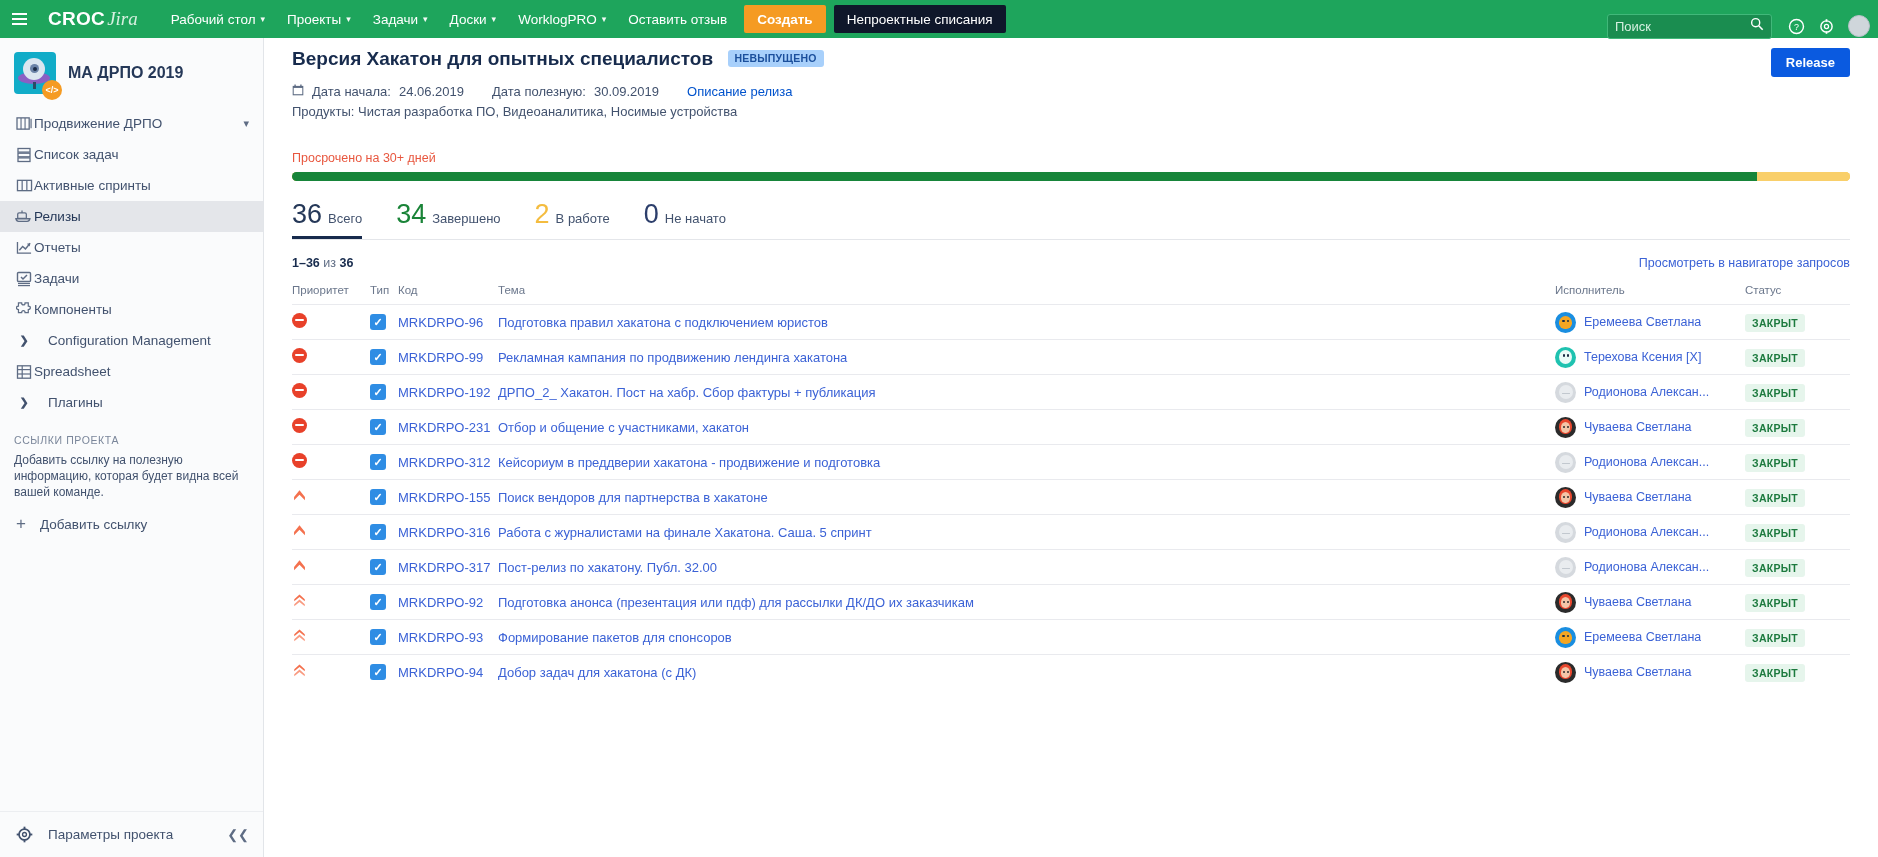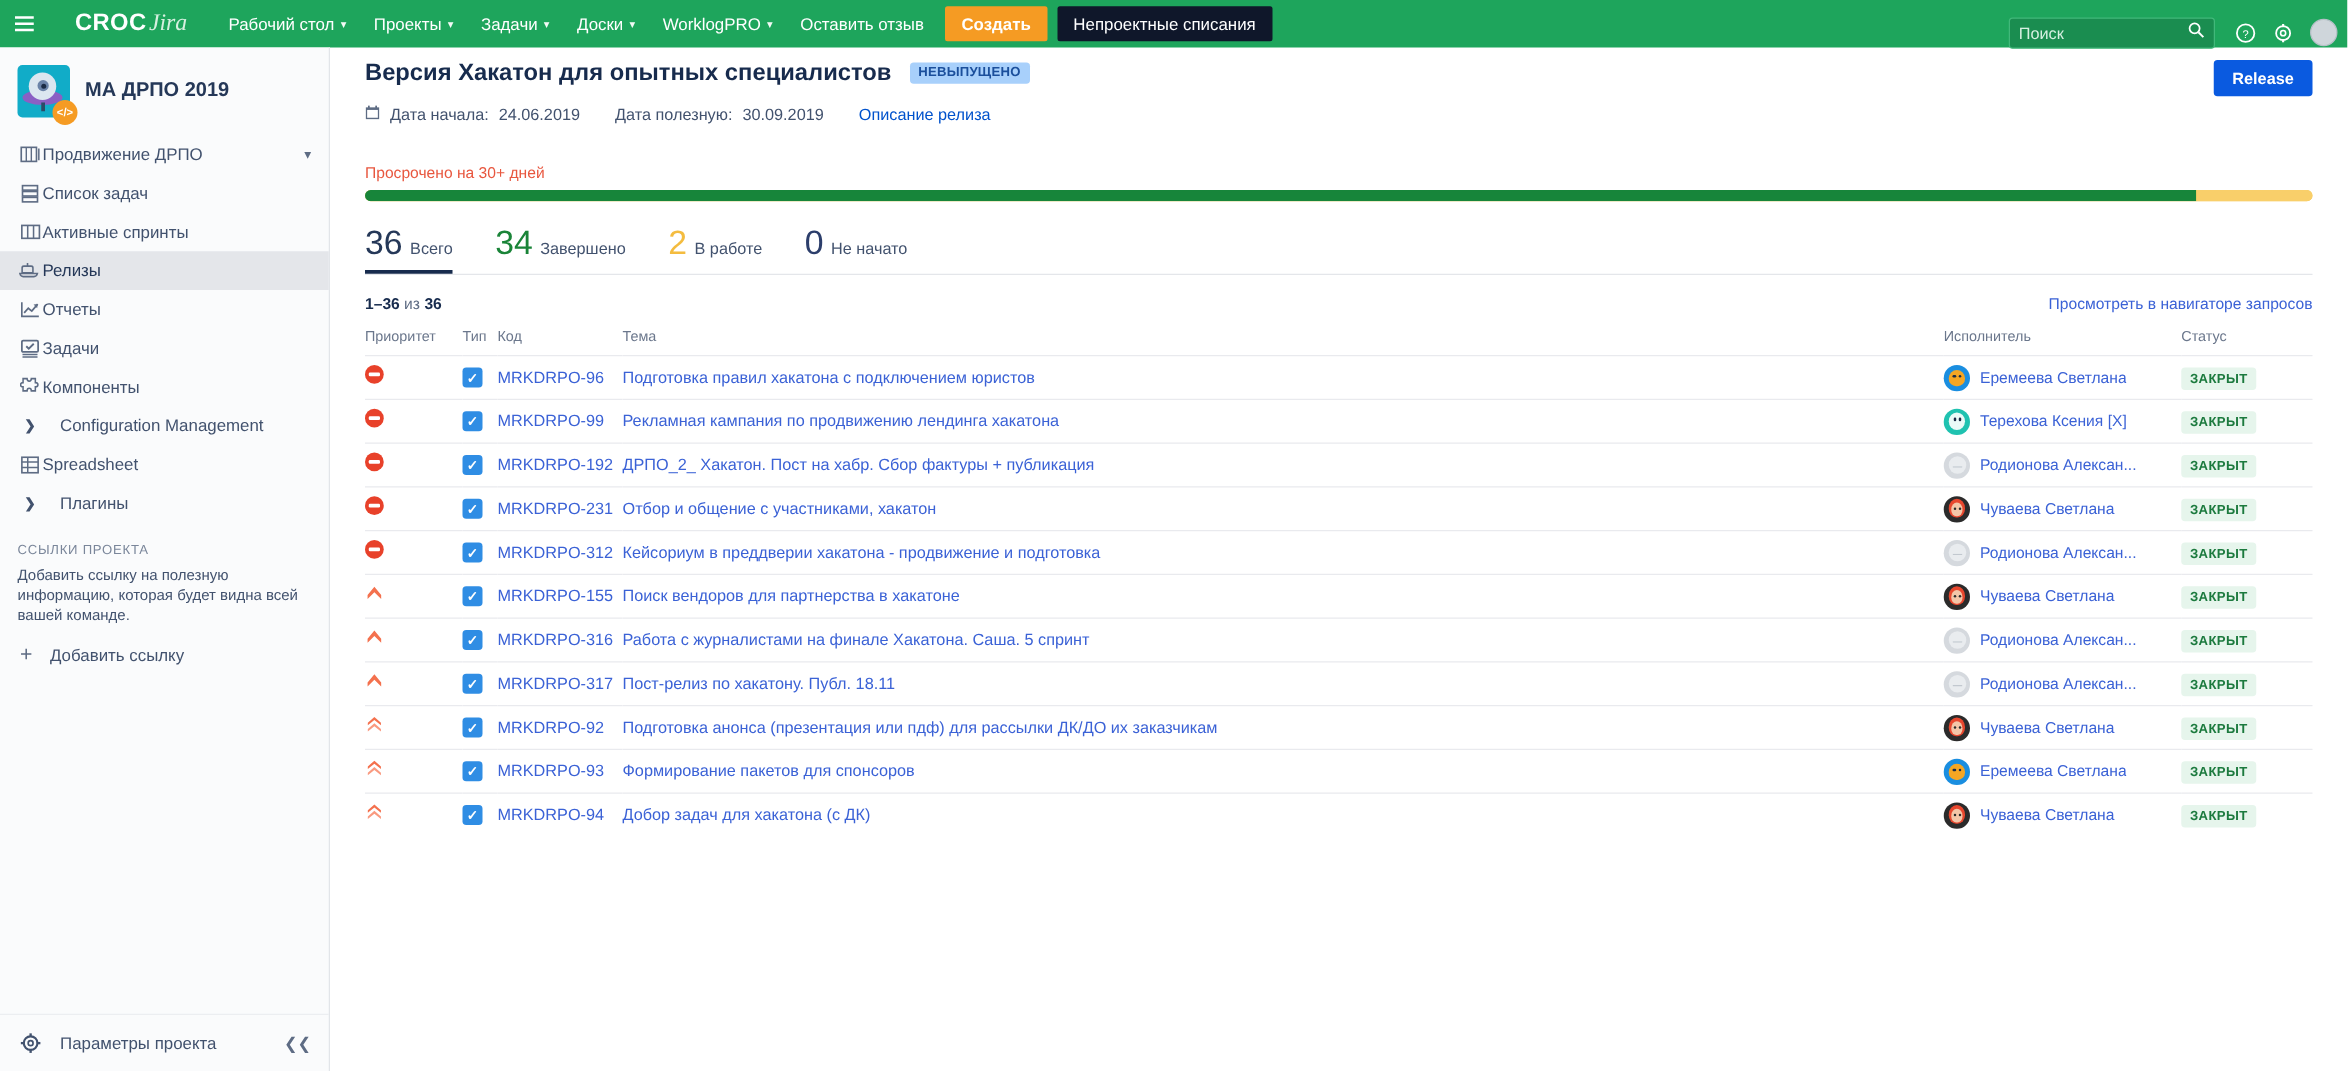--- a/index.html
+++ b/index.html
@@ -10,21 +10,21 @@
   }
 
   
   #topnav {
     height: 38px; background: #1ea55c;
     display: flex; align-items: center; position: relative;
     white-space: nowrap;
   }
   .burger { width: 38px; height: 38px; display:flex; align-items:center; justify-content:center; cursor:pointer; }
   .burger span { display:block; width:15px; height:2px; background:#fff; box-shadow: 0 -5px 0 #fff, 0 5px 0 #fff; }
-  .brand { margin-left: 22px; margin-right: 22px; display:flex; align-items:baseline; cursor:pointer; }
+  .brand { margin-left: 10px; margin-right: 22px; display:flex; align-items:baseline; cursor:pointer; }
   .brand-croc { font-size: 19px; font-weight: bold; color:#fff; letter-spacing:.3px; }
   .brand-jira { font-size: 19px; color:#d7f0e0; margin-left:2px; font-family:"Liberation Serif", serif; font-style:italic; }
   .nav-item {
     color:#fff; font-size:13.5px; padding: 0 11px; height:38px;
     display:flex; align-items:center; cursor:pointer; gap:5px;
   }
   .caret { font-size:9px; opacity:.95; }
   .btn-orange {
     background:#f59b23; color:#fff; font-size:13.5px; font-weight:bold;
     height:28px; display:flex; align-items:center; padding:0 13px;
@@ -414,20 +414,24 @@
       </span>
       <span>Дата начала:</span>
       <span>24.06.2019</span>
       <span class="meta-sep"></span>
       <span>Дата полезную:</span>
       <span>30.09.2019</span>
       <span class="meta-sep"></span>
       <span class="meta-link">Описание релиза</span>
     </div>
 
+    <div class="rel-products">
+      <span>Продукты:</span>
+      <span>Чистая разработка ПО, Видеоаналитика, Носимые устройства</span>
+    </div>
 
     <div class="overdue">Просрочено на 30+ дней</div>
 
     <div class="progress-wrap">
       <div class="progress-green" id="progGreen" style="width: 94%;"></div>
       <div class="progress-yellow"></div>
     </div>
 
     <div class="stats">
       <div class="stat active">
@@ -615,21 +619,21 @@
             <td><span class="status-badge">ЗАКРЫТ</span></td>
           </tr>
           <tr>
             <td class="cell-pri"><span class="pri-ic pri-critical"><svg width="15" height="15" viewBox="0 0 16 16">
                   <path d="M2.2 9.5 L8 2.5 L13.8 9.5 L13.8 13 L8 7.3 L2.2 13 Z" fill="#f4714e"></path>
                 </svg></span></td>
             <td class="cell-typ">
               <span class="type-ic">✓</span>
             </td>
             <td class="cell-code"><a>MRKDRPO-317</a></td>
-            <td class="cell-theme"><a>Пост-релиз по хакатону. Публ. 18.11</a></td>
+            <td class="cell-theme"><a>Пост-релиз по хакатону. Публ. 32.00</a></td>
             <td>
               <div class="asg-cell">
                 <span class="asg-ava av-grey">
                   <div class="f1"></div>
                   <div class="e1"></div>
                 </span>
                 <span class="asg-name">Родионова Алексан...</span>
               </div>
             </td>
             <td><span class="status-badge">ЗАКРЫТ</span></td>

